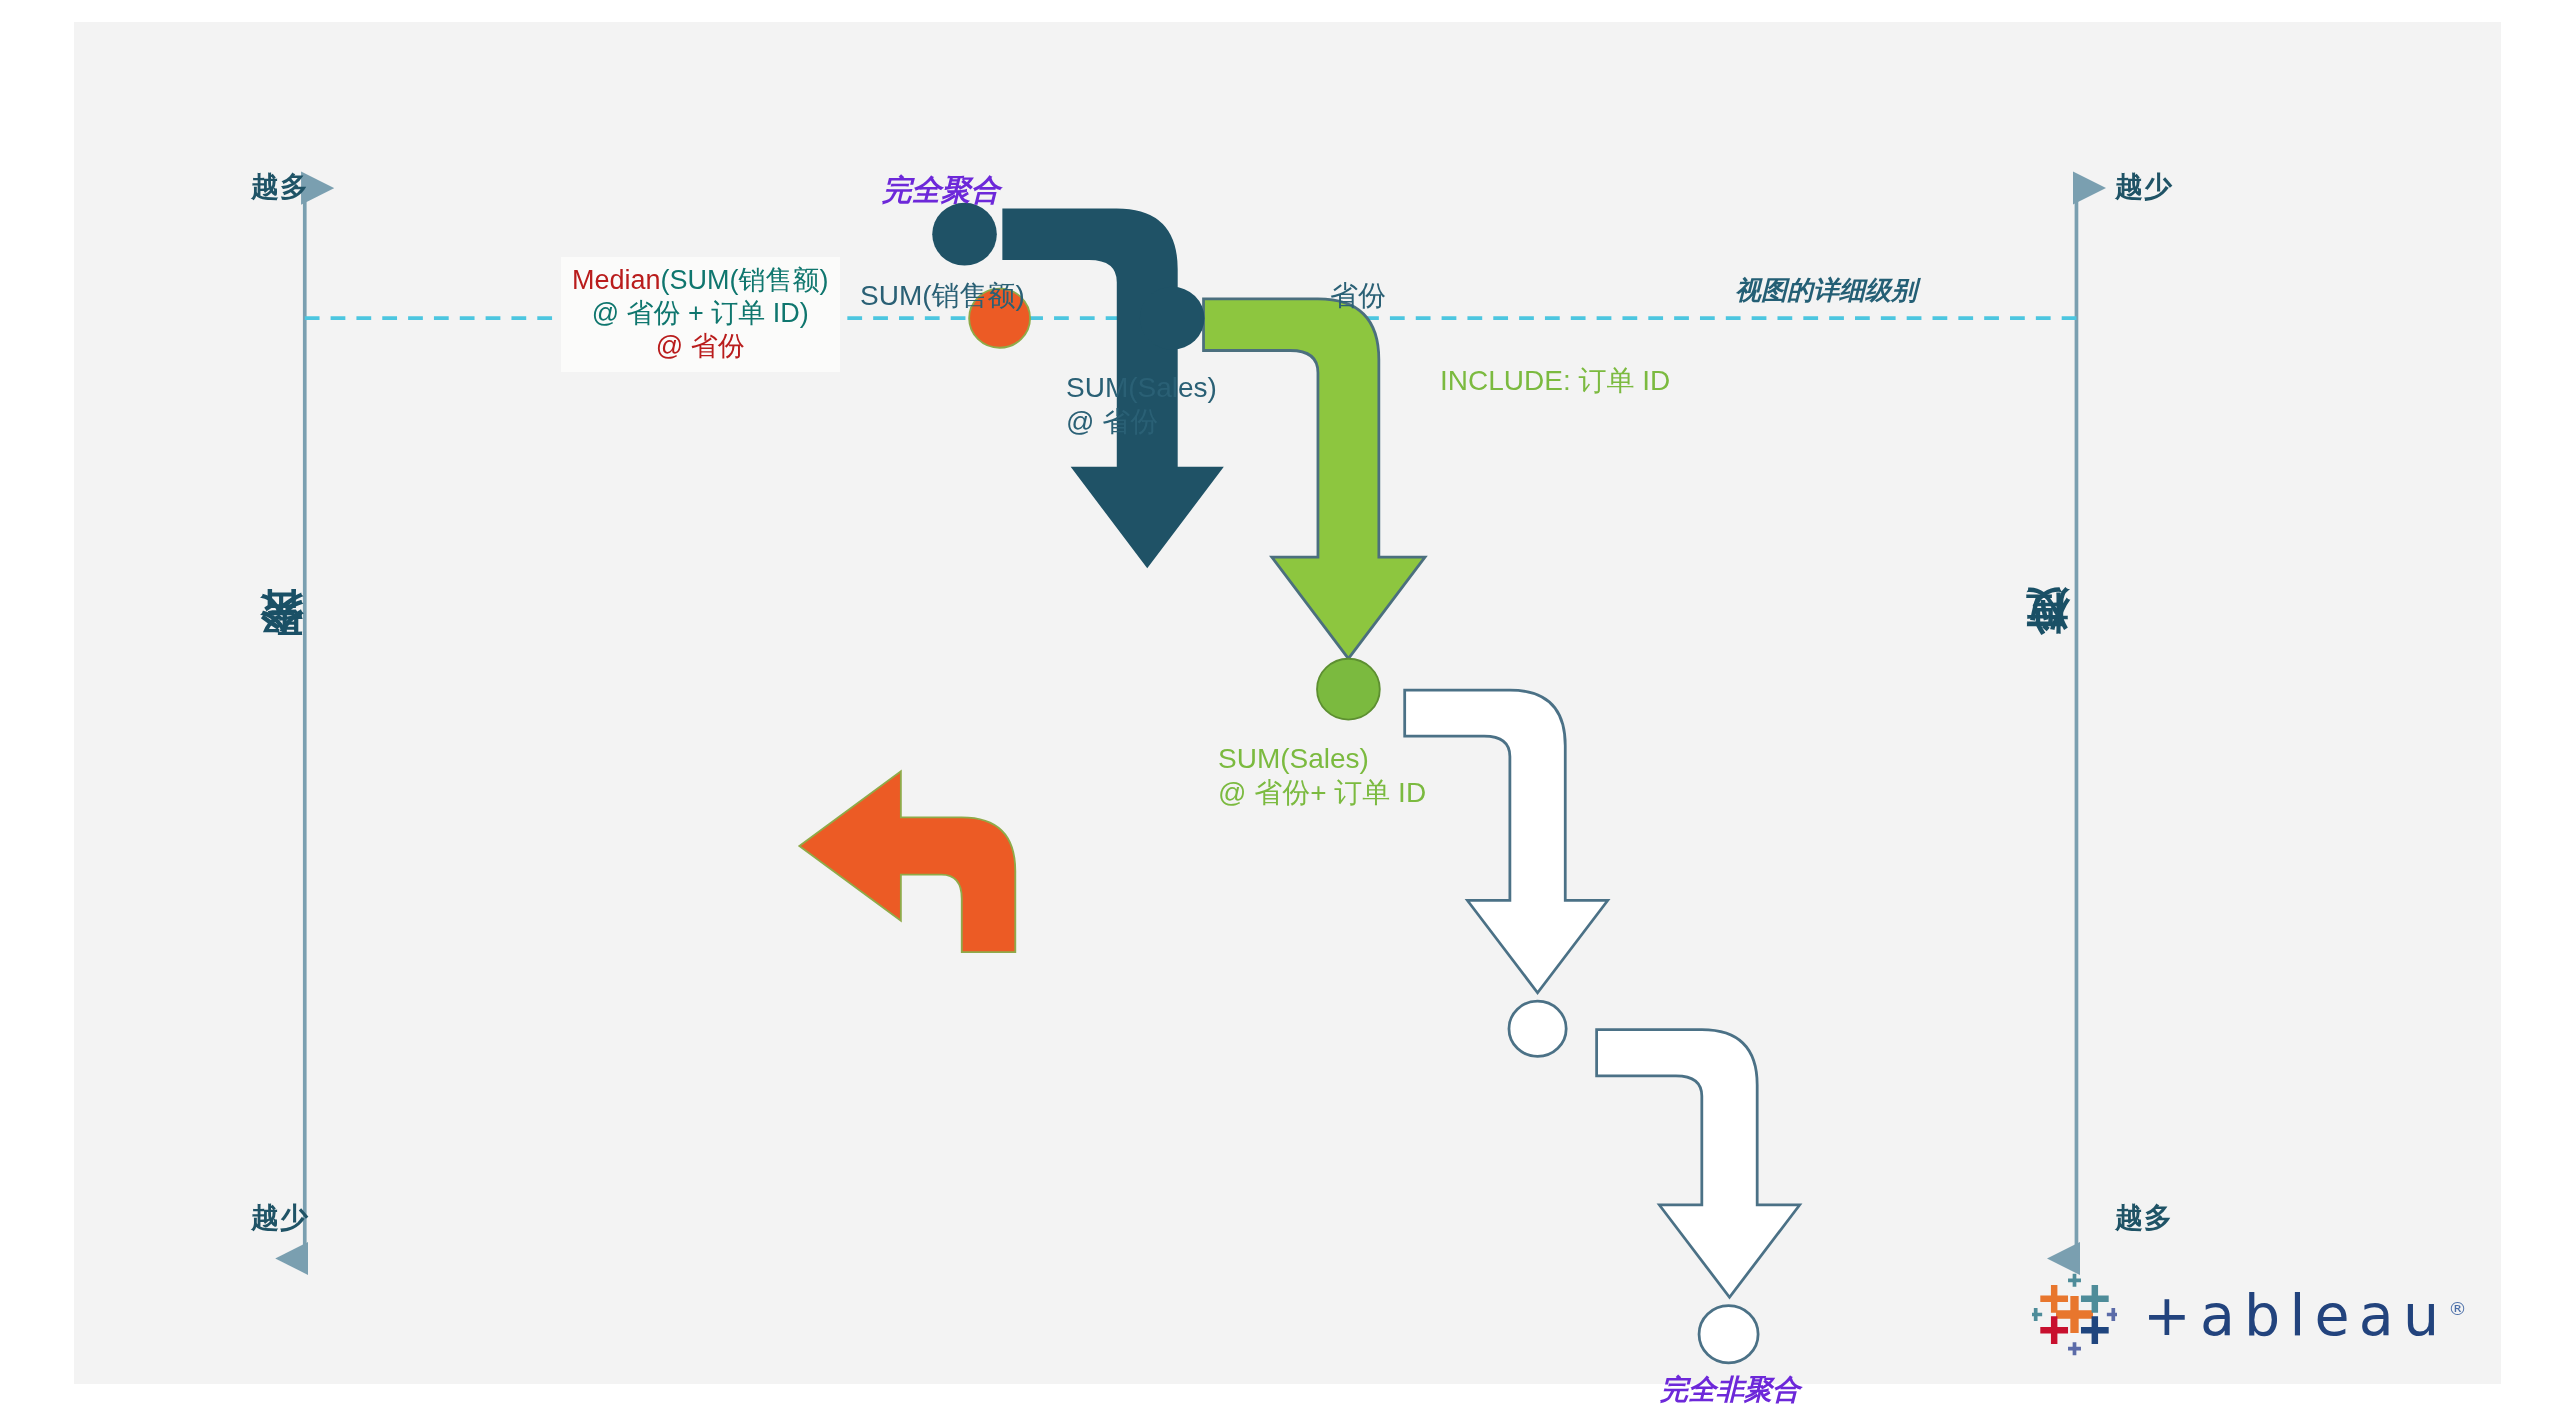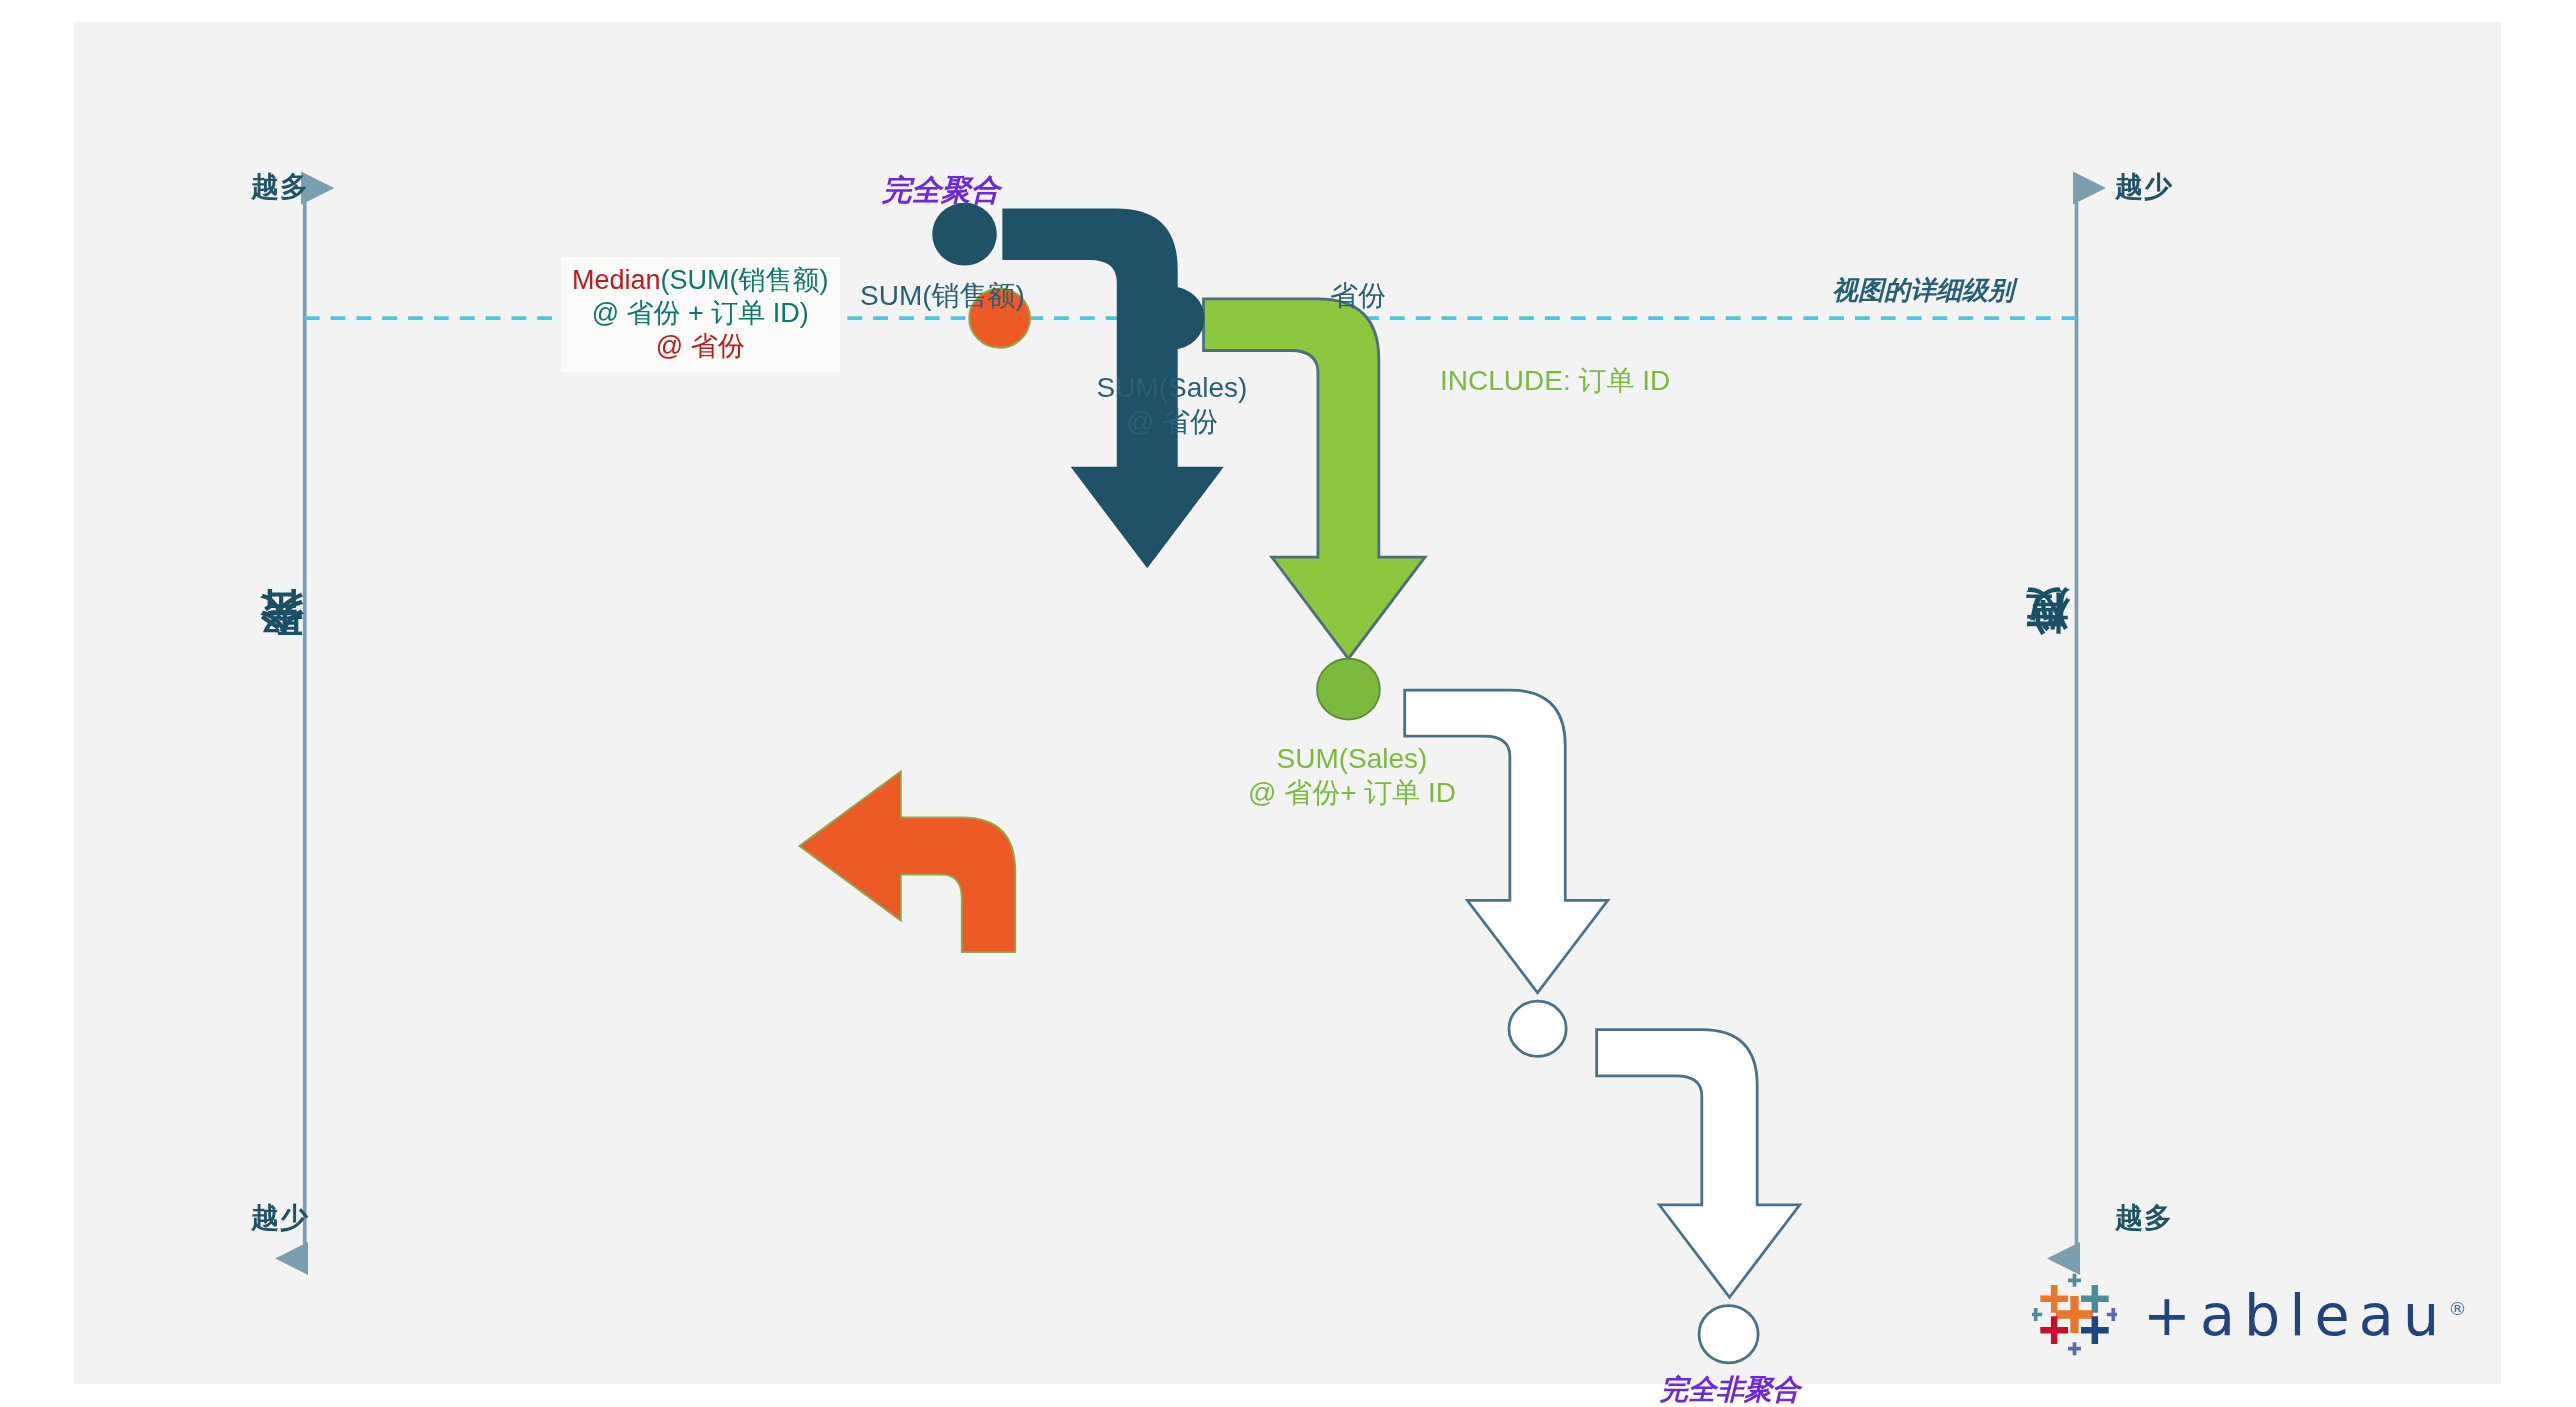--- a/index.html
+++ b/index.html
@@ -30,21 +30,21 @@
     color:#1a5066;
     letter-spacing:1.8px;
     writing-mode:vertical-rl;
     text-orientation:upright;
   }
 
   
   .lbl{
     font-size:28px;
     line-height:1.22;
-    text-align:center;
+    text-align:left;
     color:#2a6075;
     white-space:nowrap;
   }
   .lbl-green{color:#7bba3f;}
   .lbl-ital{
     font-style:italic;
     font-weight:bold;
     color:#6d28d9;
   }
   .lod-label{
@@ -99,21 +99,21 @@
   </svg>
 
   <div class="abs axis-cap" style="left:177px;top:146px;">越多</div>
   <div class="abs axis-cap" style="left:177px;top:1177px;">越少</div>
   <div class="abs axis-title" style="left:177px;top:646px;transform:rotate(180deg);">聚合</div>
 
   <div class="abs axis-cap" style="left:2041px;top:146px;">越少</div>
   <div class="abs axis-cap" style="left:2041px;top:1177px;">越多</div>
   <div class="abs axis-title" style="left:1943px;top:646px;transform:rotate(180deg);">粒度</div>
 
-  <div class="abs lod-label" style="left:1758px;top:251px;">视图的详细级别</div>
+  <div class="abs lod-label" style="left:1661px;top:251px;">视图的详细级别</div>
 
   <svg class="abs" style="left:0;top:0;width:2427px;height:1362px;" viewBox="0 0 2630 1476">
 
     <path d="M1006,202
              L1130,202
              Q1196,202 1196,268
              L1196,482
              L1246,482
              L1163,592
              L1080,482

